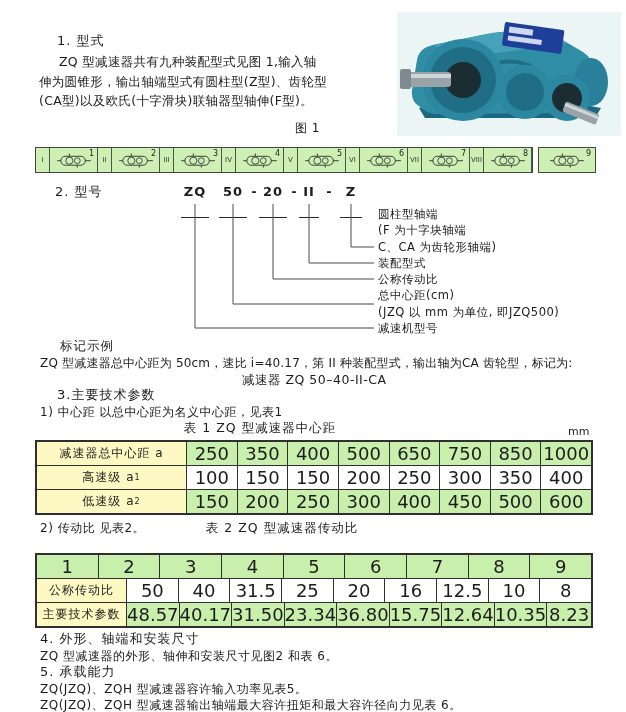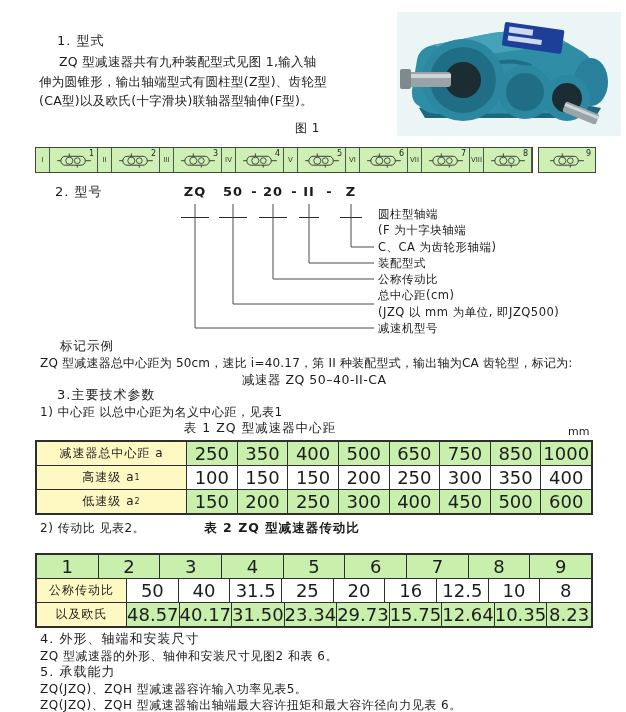--- a/index.html
+++ b/index.html
@@ -324,21 +324,21 @@
           <div class="cell">300</div>
           <div class="cell">400</div>
           <div class="cell">450</div>
           <div class="cell">500</div>
           <div class="cell">600</div>
         </div>
     </div>
   </div>
 
   <div class="abs small-txt" style="left:40px;top:520px;">2) 传动比 见表2。</div>
-  <div class="abs tbl-caption" style="left:172px;top:520px;width:220px;font-weight:bold;">表 2  ZQ 型减速器传动比</div>
+  <div class="abs tbl-caption" style="left:172px;top:520px;width:220px;">表 2  ZQ 型减速器传动比</div>
 
   <div class="dtable t2" style="top:553px;">
     <div class="trow">
       <div class="cells green">
 
       <div class="cell">1</div>
           <div class="cell">2</div>
           <div class="cell">3</div>
           <div class="cell">4</div>
           <div class="cell">5</div>
@@ -357,28 +357,28 @@
           <div class="cell">31.5</div>
           <div class="cell">25</div>
           <div class="cell">20</div>
           <div class="cell">16</div>
           <div class="cell">12.5</div>
           <div class="cell">10</div>
           <div class="cell">8</div>
         </div>
     </div>
     <div class="trow">
-      <div class="lcell">以及欧氏</div>
+      <div class="lcell">主要技术参数</div>
       <div class="cells green">
 
       <div class="cell">48.57</div>
           <div class="cell">40.17</div>
           <div class="cell">31.50</div>
           <div class="cell">23.34</div>
-          <div class="cell">29.73</div>
+          <div class="cell">36.80</div>
           <div class="cell">15.75</div>
           <div class="cell">12.64</div>
           <div class="cell">10.35</div>
           <div class="cell">8.23</div>
         </div>
     </div>
   </div>
 
   <div class="abs sect" style="left:40px;top:630px;">4. 外形、轴端和安装尺寸</div>
   <div class="abs small-txt" style="left:40px;top:648px;">ZQ 型减速器的外形、轴伸和安装尺寸见图2 和表 6。</div>

